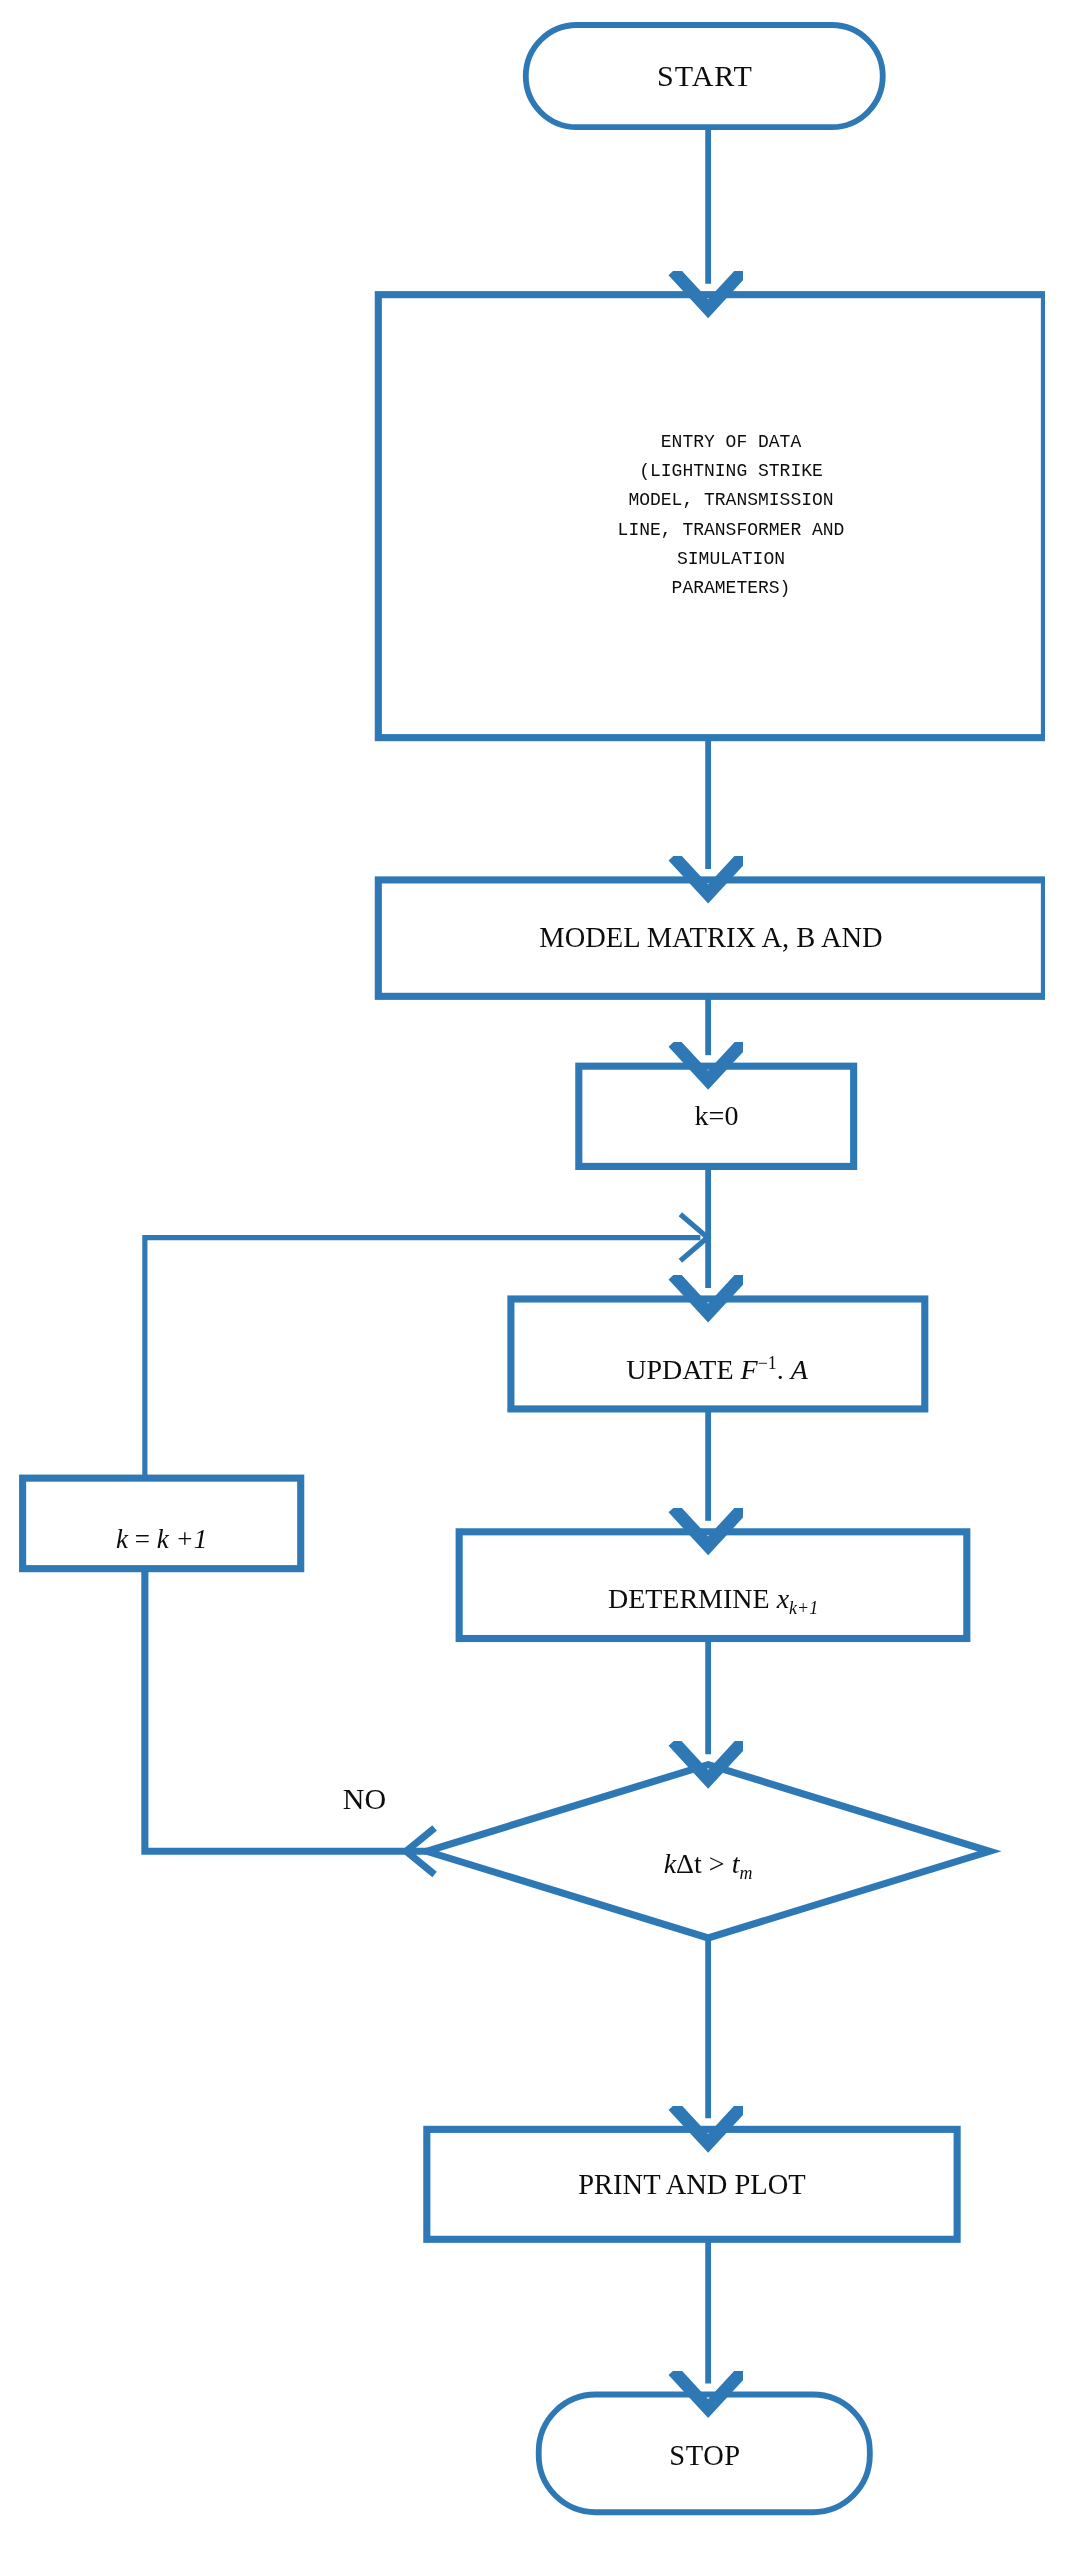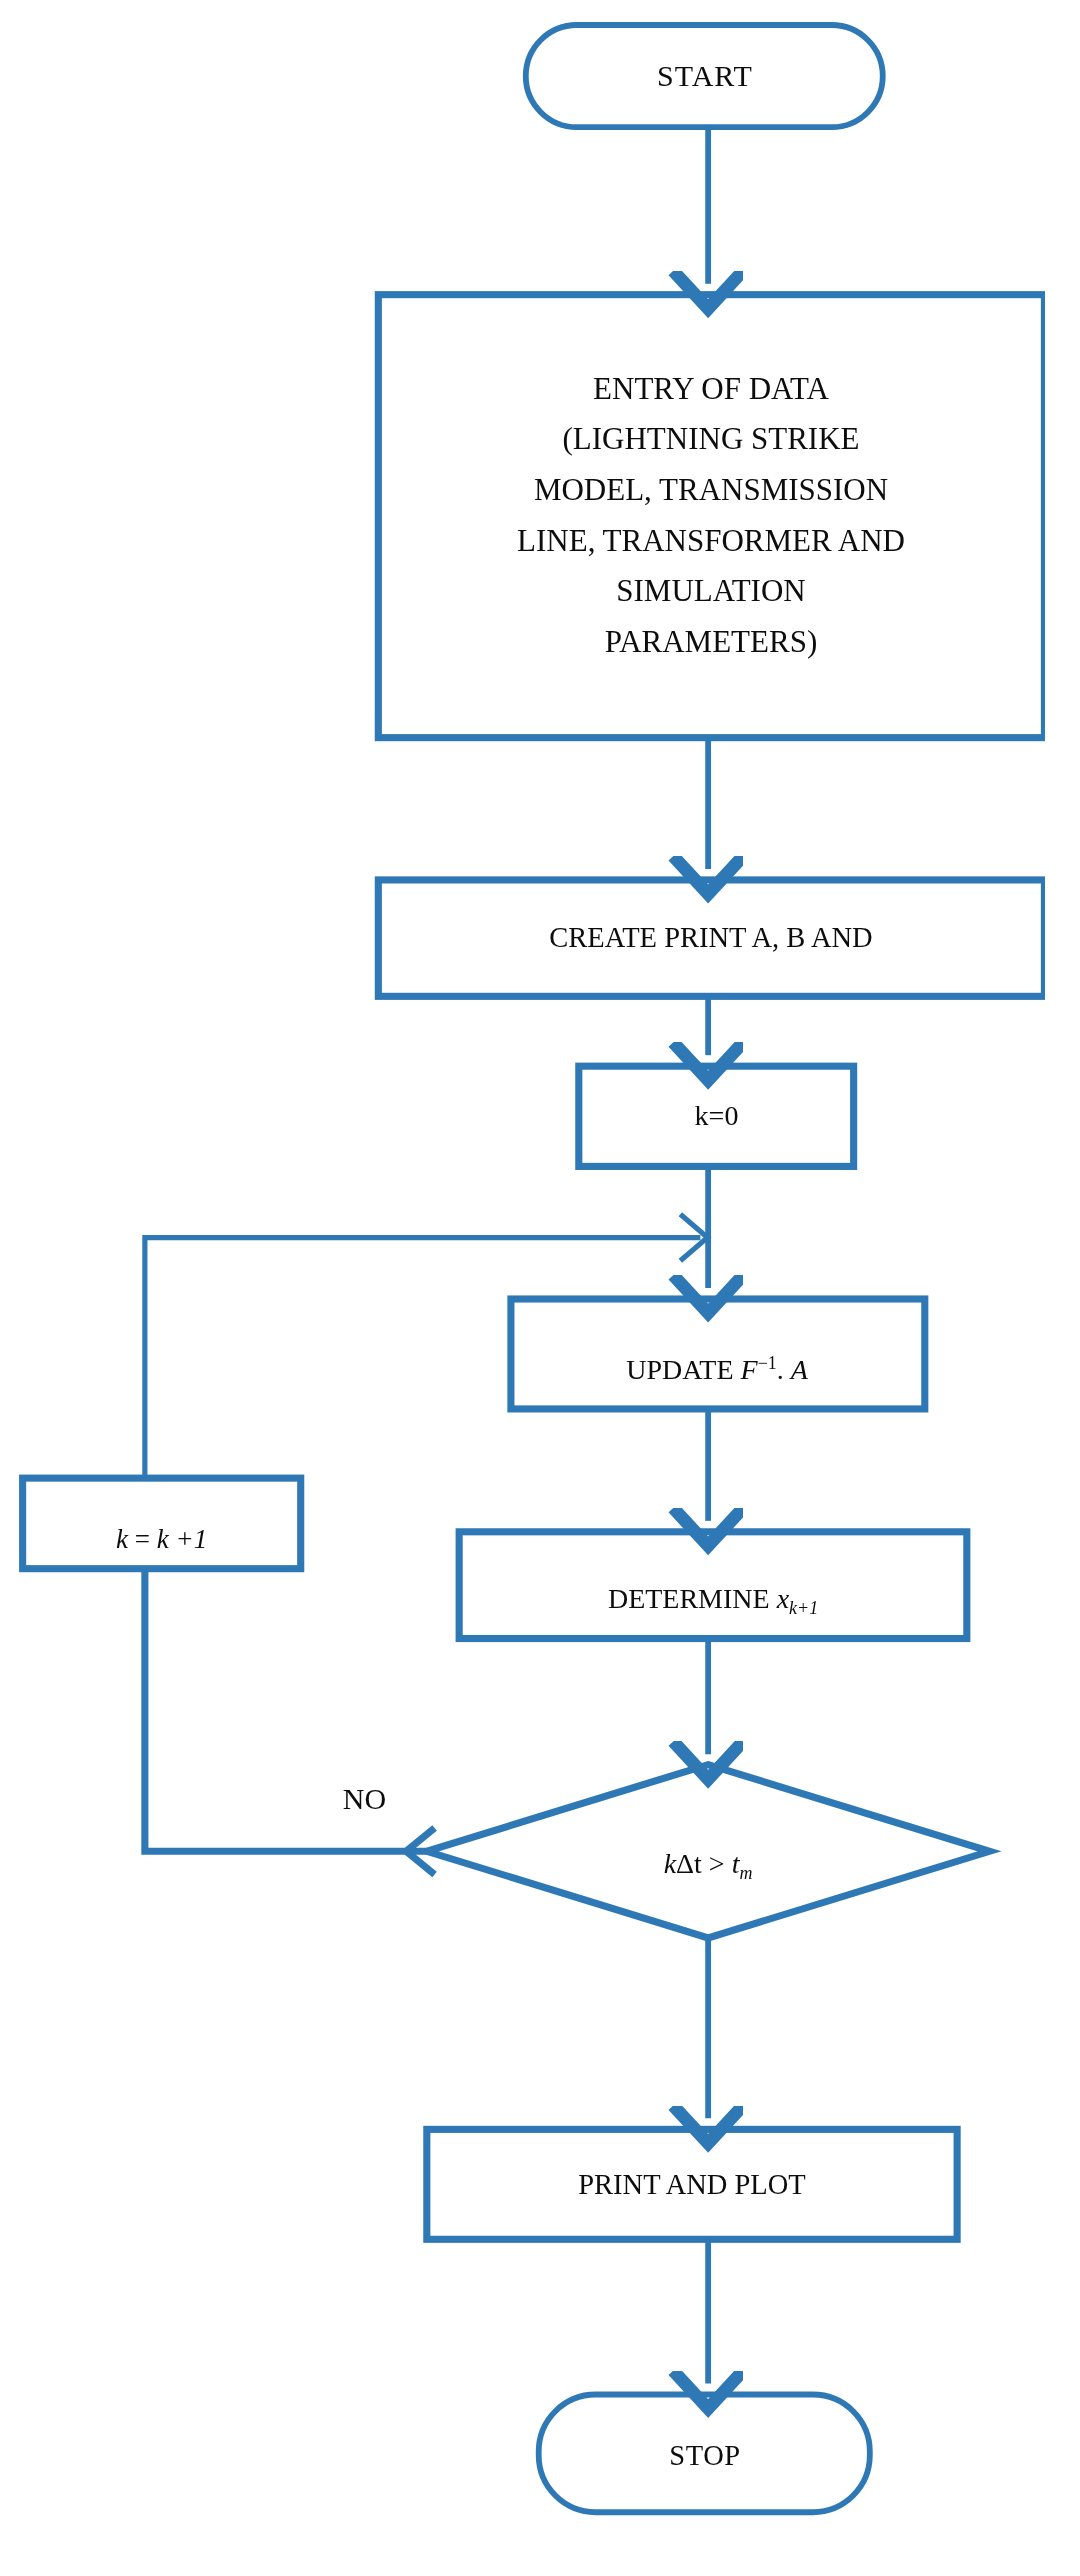--- a/index.html
+++ b/index.html
@@ -27,21 +27,21 @@
     display: flex;
     align-items: center;
     justify-content: center;
     text-align: center;
     color: #0d0d0d;
     font-family: "Liberation Serif", "DejaVu Serif", serif;
     pointer-events: none;
     white-space: pre-line;
   }
   .lbl-start   { left: 524px;  top: 22.6px;   width: 362px; height: 107px; font-size: 30px; letter-spacing: 1px; }
-  .lbl-entry   { left: 378px;  top: 294px;  width: 666px; height: 443px; font-size: 31px; line-height: 1.63; }
+  .lbl-entry   { left: 398px;  top: 294px;  width: 666px; height: 443px; font-size: 18px; line-height: 1.63; font-family: Liberation Mono, monospace; }
   .lbl-matrix  { left: 378px;  top: 880px; width: 666px; height: 116px; font-size: 28.5px; }
   .lbl-k0      { left: 579px;  top: 1064px; width: 275px; height: 104px; font-size: 28px; text-align: right; }
   .lbl-update  { left: 510px;  top: 1297px; width: 414px; height: 113px; font-size: 28px; }
   .lbl-kplus   { left: 22.6px;   top: 1478px; width: 278px; height: 91px; font-size: 27px; }
   .lbl-det     { left: 459px;  top: 1530px; width: 508px; height: 110px; font-size: 28px; }
   .lbl-cond    { left: 569px;  top: 1808px; width: 278px; height: 84px; font-size: 28px; }
   .lbl-no      { left: 303px;  top: 1773px; width: 123px; height: 52px;  font-size: 30px; }
   .lbl-print   { left: 427px;  top: 2128px; width: 530px; height: 113px; font-size: 28.5px; }
   .lbl-stop    { left: 537px;  top: 2394px; width: 336px; height: 123px; font-size: 28.5px; letter-spacing: 0.6px; }
 
@@ -110,21 +110,21 @@
 
   <div class="node-label lbl-start">START</div>
 
   <div class="node-label lbl-entry">ENTRY OF DATA
 (LIGHTNING STRIKE
 MODEL, TRANSMISSION
 LINE, TRANSFORMER AND
 SIMULATION
 PARAMETERS)</div>
 
-  <div class="node-label lbl-matrix">CREATE PRINT A, B AND</div>
+  <div class="node-label lbl-matrix">MODEL MATRIX A, B AND</div>
 
   <div class="node-label lbl-k0">k=0</div>
 
   <div class="node-label lbl-update">
     <span>
       <span>UPDATE </span><span class="mathvar">F</span><span class="mathsup">−1</span><span>. </span><span class="mathvar">A</span>
     </span>
   </div>
 
   <div class="node-label lbl-kplus">

